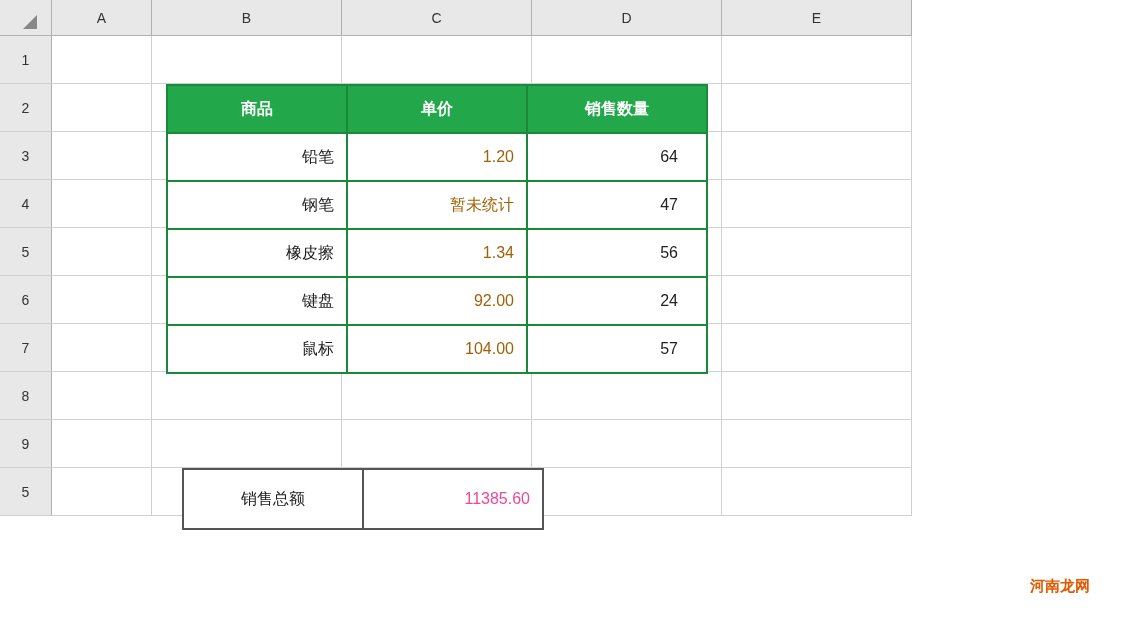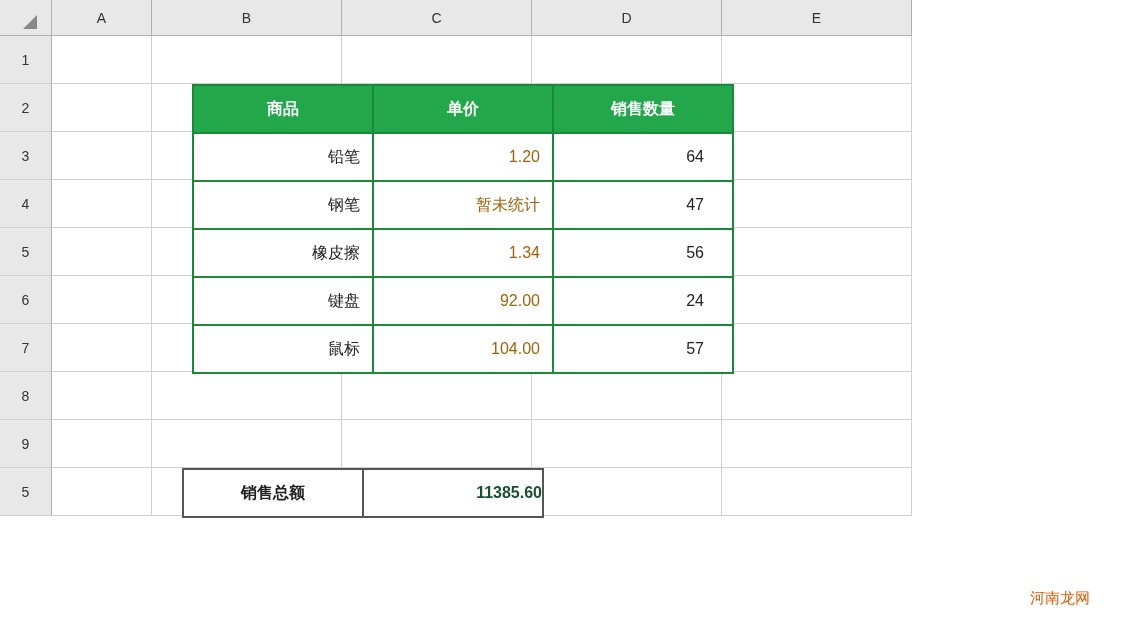--- a/index.html
+++ b/index.html
@@ -130,21 +130,21 @@
     .cell-a { width: 100px; justify-content: center; }
     .cell-b { width: 190px; justify-content: flex-start; }
     .cell-c { width: 190px; justify-content: flex-end; }
     .cell-d { width: 190px; justify-content: flex-end; }
     .cell-e { width: 190px; }
 
     
     .data-table {
       position: absolute;
       top: 84px;
-      left: 192px;
+      left: 166px;
       border-collapse: collapse;
       border-radius: 11px;
     }
 
     .data-table td, .data-table th {
       border: 2px solid #1a8a3a;
       height: 48px;
       font-size: 16px;
     }
 
@@ -184,49 +184,49 @@
     
     .total-table {
       position: absolute;
       top: 468px;
       left: 182px;
       border-collapse: collapse;
     }
 
     .total-table td {
       border: 2px solid #555;
-      height: 48px;
+      height: 60px;
       font-size: 16px;
-      font-weight: bold;
     }
 
     .total-label {
       background: #ffffff;
       text-align: center;
       padding: 0 16px;
       min-width: 180px;
       color: #222;
     }
 
     .total-value {
       background: #ffffff;
       text-align: right;
-      padding: 0 0;
-      min-width: 180px;
-      color: #14532d;
+      padding: 0 12px;
+      min-width: 180px;
+      color: #ec4899;
     }
 
     
     .watermark {
       position: absolute;
-      bottom: 16px;
+      bottom: 28px;
       right: 40px;
       color: #e05a00;
       font-size: 15px;
       font-family: 'Microsoft YaHei', sans-serif;
+      font-weight: bold;
     }
   </style>
 </head>
 <body>
 
 <div class="spreadsheet">
 
   <div class="grid-area">
 
     <div class="row-numbers">

